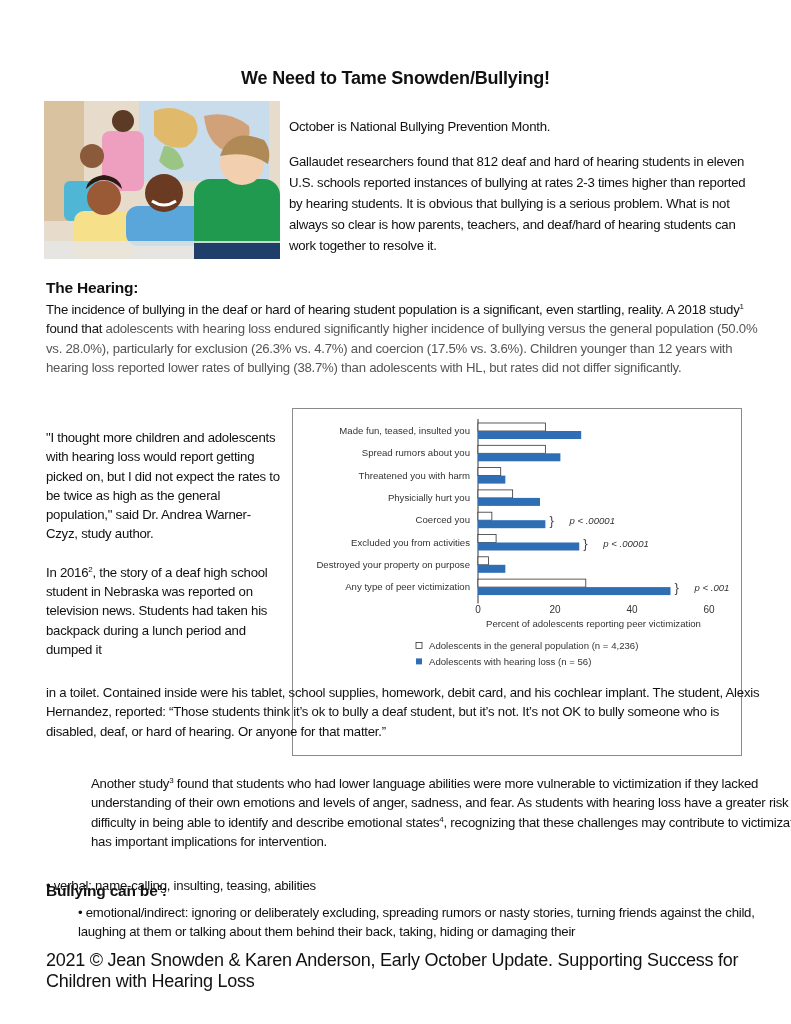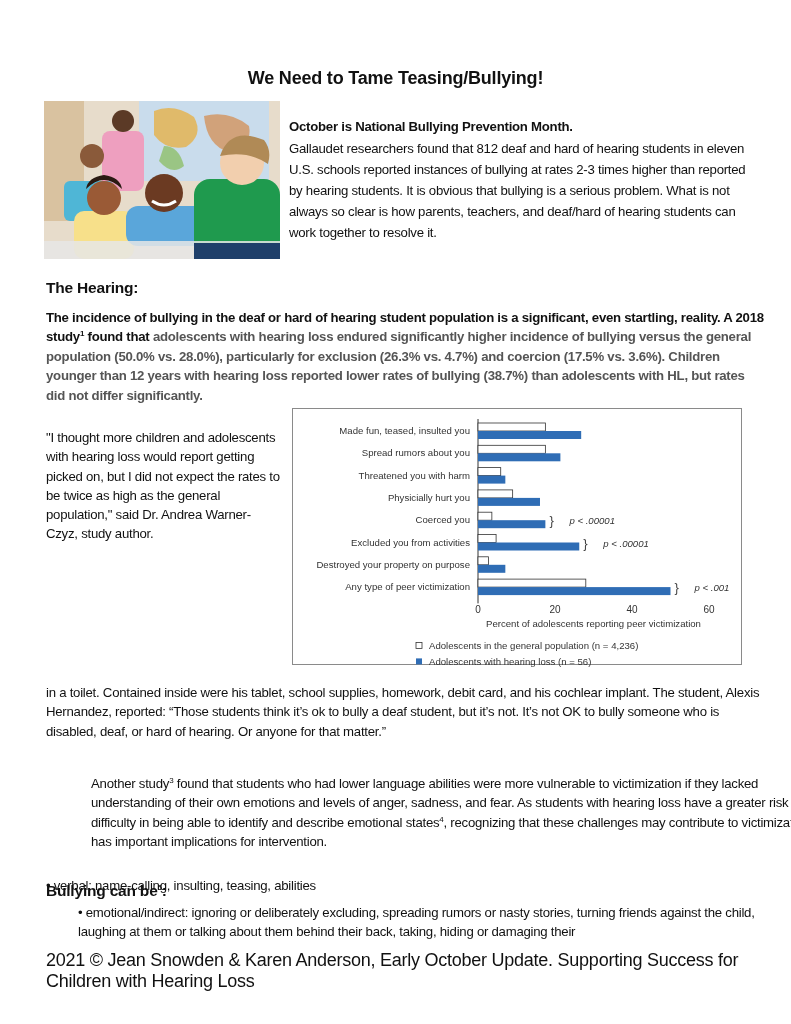--- a/index.html
+++ b/index.html
@@ -1,35 +1,35 @@
 <!DOCTYPE html>
 <html><head>
 <meta charset="utf-8">
 <style>
   html, body { margin: 0; padding: 0; background: #ffffff; }
   body { width: 791px; height: 1024px; position: relative; overflow: hidden; color: #111; font-family: "Liberation Sans", sans-serif; }
   .serif { font-family: "Liberation Sans", sans-serif; }
   .title { position: absolute; top: 68px; left: 0; width: 791px; text-align: center; font-size: 18px; font-weight: bold; letter-spacing: -0.2px; }
   .photo { position: absolute; left: 44px; top: 101px; width: 236px; height: 158px; overflow: hidden; background: #e9e2d4; }
   .intro { position: absolute; left: 289px; top: 116px; width: 470px; font-size: 13.2px; line-height: 21px; letter-spacing: -0.25px; }
-  .intro .lead { font-weight: bold; margin-bottom: 1px; }
+  .intro .lead { font-weight: normal; margin-bottom: 14px; }
   .h2 { position: absolute; font-size: 15.5px; font-weight: bold; letter-spacing: -0.2px; }
   .para { position: absolute; left: 46px; width: 720px; font-size: 13.2px; line-height: 19.4px; letter-spacing: -0.25px; }
   .para .gray { color: #555; }
   .para .dark { color: #111; }
   sup { font-size: 8px; line-height: 0; vertical-align: super; }
   .quote { position: absolute; left: 46px; top: 428px; width: 235px; font-size: 13.2px; line-height: 19.3px; letter-spacing: -0.25px; }
-  .chartbox { position: absolute; left: 292px; top: 408px; width: 450px; height: 257px; border: 1px solid #8a8a8a; box-sizing: border-box; }
+  .chartbox { position: absolute; left: 292px; top: 408px; width: 450px; height: 348px; border: 1px solid #8a8a8a; box-sizing: border-box; }
   .chartbox svg { position: absolute; left: 0; top: 0; }
   .footer { position: absolute; left: 46px; top: 950px; font-size: 18px; letter-spacing: -0.25px; }
 </style>
 </head>
 <body>
 
-<div class="title serif">We Need to Tame Teasing/Bullying!</div>
+<div class="title serif">We Need to Tame Snowden/Bullying!</div>
 
 <div class="photo">
   <svg width="236" height="158" viewBox="0 0 236 158">
     <rect x="0" y="0" width="236" height="158" fill="#e7dccb"></rect>
     <rect x="0" y="0" width="40" height="120" fill="#d9c2a0"></rect>
     <rect x="95" y="0" width="130" height="80" fill="#c9dcec"></rect>
     <path d="M110 10 q20 -8 40 6 q10 18 -8 30 q-20 4 -32 -12z" fill="#e6b24a" opacity="0.8"></path>
     <path d="M160 15 q25 -6 45 10 q4 20 -20 26 q-22 -6 -25 -36z" fill="#d4894a" opacity="0.7"></path>
     <path d="M120 45 q15 0 20 20 q-12 10 -25 -5z" fill="#8fbf6a" opacity="0.8"></path>
     <rect x="58" y="30" width="42" height="60" rx="8" fill="#ee9fbf"></rect>
@@ -50,26 +50,27 @@
   </svg>
 </div>
 
 <div class="intro serif">
   <div class="lead">October is National Bullying Prevention Month.</div>
   <div>Gallaudet researchers found that 812 deaf and hard of hearing students in eleven U.S. schools reported instances of bullying at rates 2-3 times higher than reported by hearing students.  It is obvious that bullying is a serious problem.  What is not always so clear is how parents, teachers, and deaf/hard of hearing students can work together to resolve it.</div>
 </div>
 
 <div class="h2 serif" style="left:46px; top:279px;">The Hearing:</div>
 
-<div class="para serif" style="top:308px;font-weight:bold;">
+<div class="para serif" style="top:300px;">
   <span class="dark">The incidence of bullying in the deaf or hard of hearing student population is a significant, even startling, reality. A 2018 study</span><sup>1</sup><span class="dark"> found that</span><span class="gray"> adolescents with hearing loss endured significantly higher incidence of bullying versus the general population (50.0% vs. 28.0%), particularly for exclusion (26.3% vs. 4.7%) and coercion (17.5% vs. 3.6%). Children younger than 12 years with hearing loss reported lower rates of bullying (38.7%) than adolescents with HL, but rates did not differ significantly.</span>
 </div>
 
 <div class="quote serif">
   <div>"I thought more children and adolescents with hearing loss would report getting picked on, but I did not expect the rates to be twice as high as the general population," said Dr. Andrea Warner-Czyz, study author.</div>
+  <div style="margin-top:19px;"><span>In 2016</span><sup>2</sup><span>, the story of a deaf high school student in Nebraska was reported on television news. Students had taken his backpack during a lunch period and dumped it</span></div>
 </div>
 
 <div class="chartbox">
   <svg id="chart" width="450" height="269">
       <line x1="185" y1="10" x2="185" y2="194.4" stroke="#333" stroke-width="1"></line>
       <text x="177" y="25" text-anchor="end" font-size="9.6" fill="#333" font-family="&quot;Liberation Sans&quot;, sans-serif">Made fun, teased, insulted you</text>
       <rect x="185" y="14" width="67.375" height="8" fill="#ffffff" stroke="#333333" stroke-width="0.8"></rect>
       <rect x="185" y="22" width="103.18" height="8" fill="#2f6db5"></rect>
       <text x="177" y="47.3" text-anchor="end" font-size="9.6" fill="#333" font-family="&quot;Liberation Sans&quot;, sans-serif">Spread rumors about you</text>
       <rect x="185" y="36.3" width="67.375" height="8" fill="#ffffff" stroke="#333333" stroke-width="0.8"></rect>

